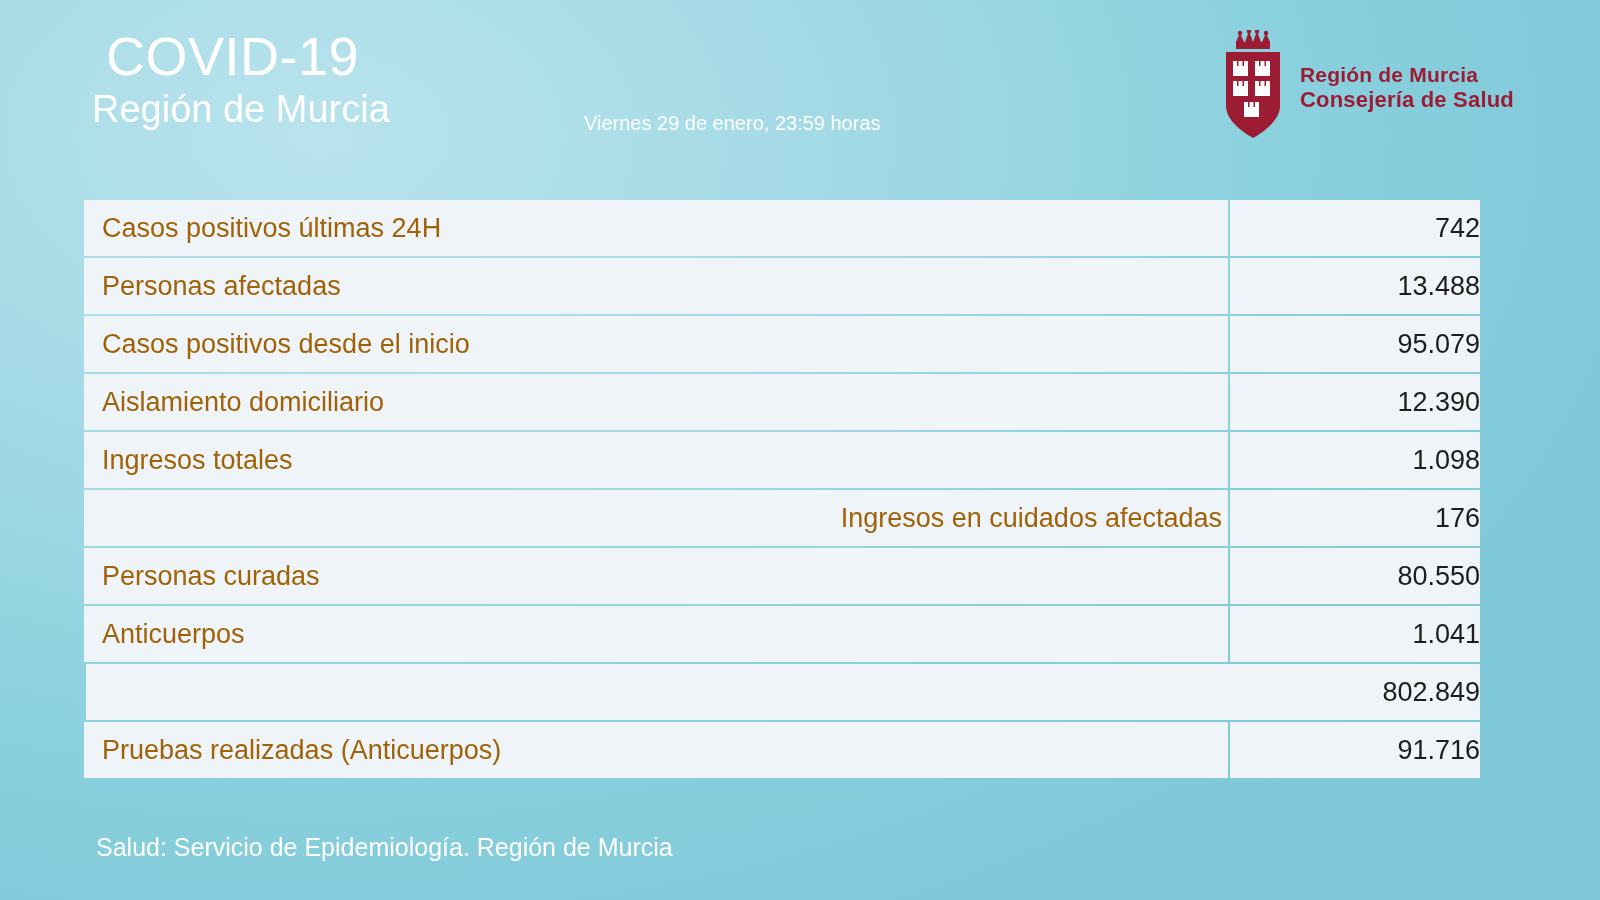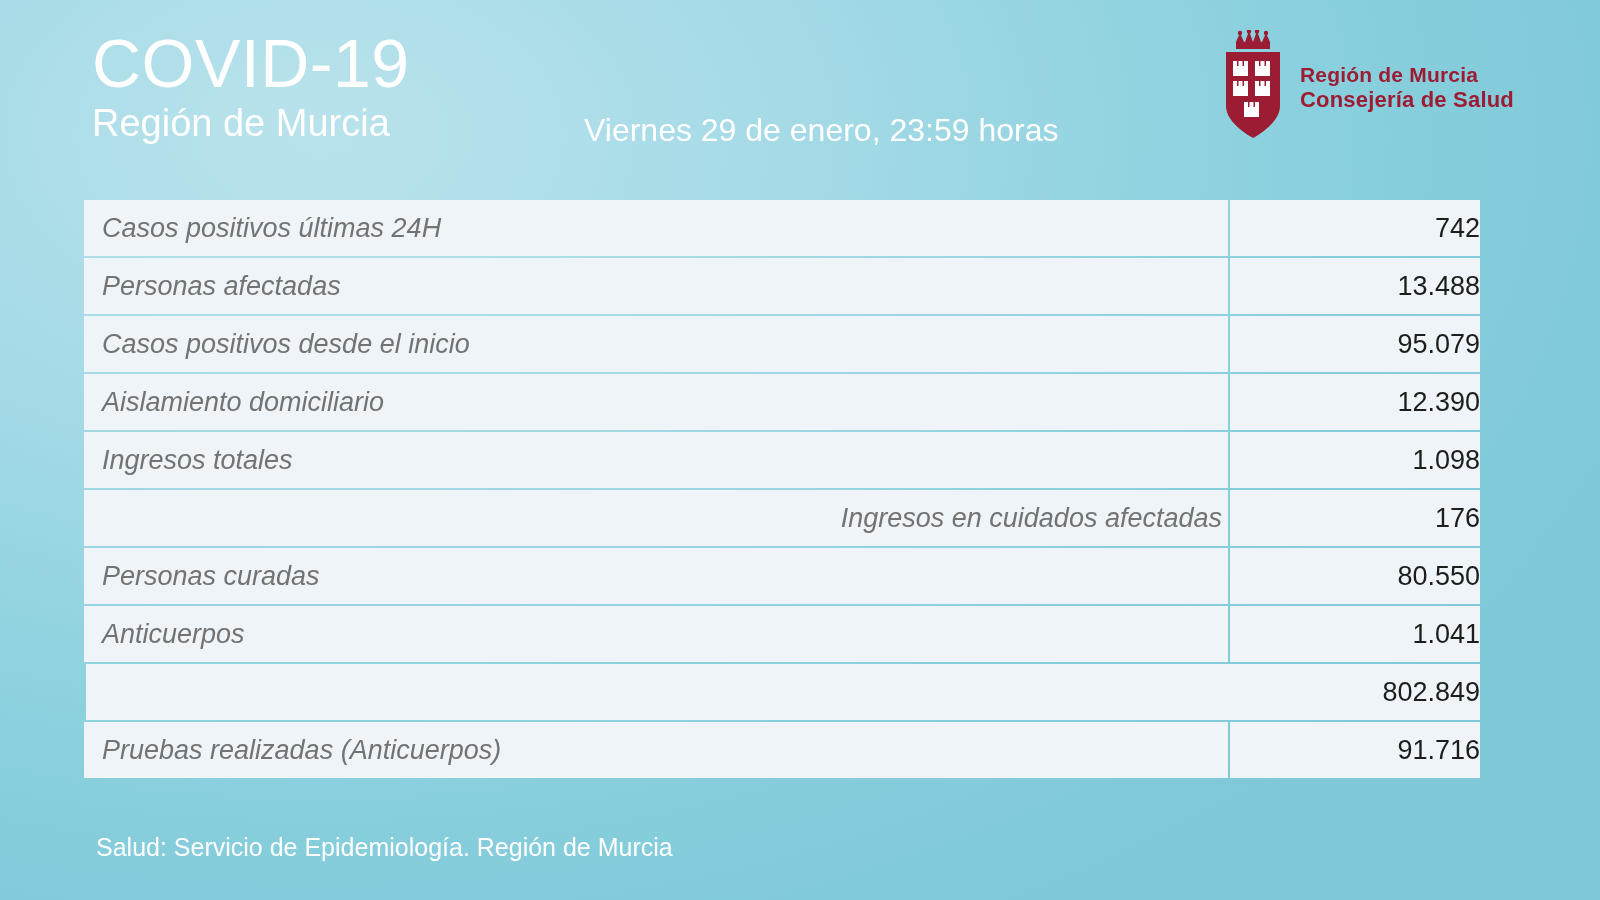--- a/index.html
+++ b/index.html
@@ -32,39 +32,40 @@
     right: 0;
     height: 196px;
   }
 
   .title-block {
     position: absolute;
     left: 92px;
     top: 28px;
   }
   .title-main {
-    font-size: 68px;
+    font-size: 54px;
     color: #ffffff;
     font-weight: 400;
     line-height: 1.05;
     letter-spacing: 0.5px;
+    margin-left: 14px;
   }
   .title-sub {
     font-size: 38px;
     color: #ffffff;
     font-weight: 400;
     line-height: 1.1;
     margin-top: 4px;
   }
 
   .timestamp {
     position: absolute;
     left: 584px;
     top: 112px;
-    font-size: 32px;
+    font-size: 20px;
     color: #ffffff;
     font-weight: 400;
     white-space: nowrap;
   }
 
   
   .logo {
     position: absolute;
     right: 86px;
     top: 30px;
@@ -114,23 +115,22 @@
     margin-bottom: 2px;
   }
   .cell-label {
     flex: 0 0 1144px;
     background: #eef4f8;
     display: flex;
     align-items: center;
     padding: 17px 18px;
     box-sizing: border-box;
     font-size: 27px;
-    color: #737373;
+    color: #a16207;
     white-space: nowrap;
-    font-style: italic;
   }
   .cell-label.indent {
     justify-content: flex-end;
     padding-right: 6px;
   }
   .cell-value {
     flex: 1 1 auto;
     background: #eef4f8;
     display: flex;
     align-items: center;

